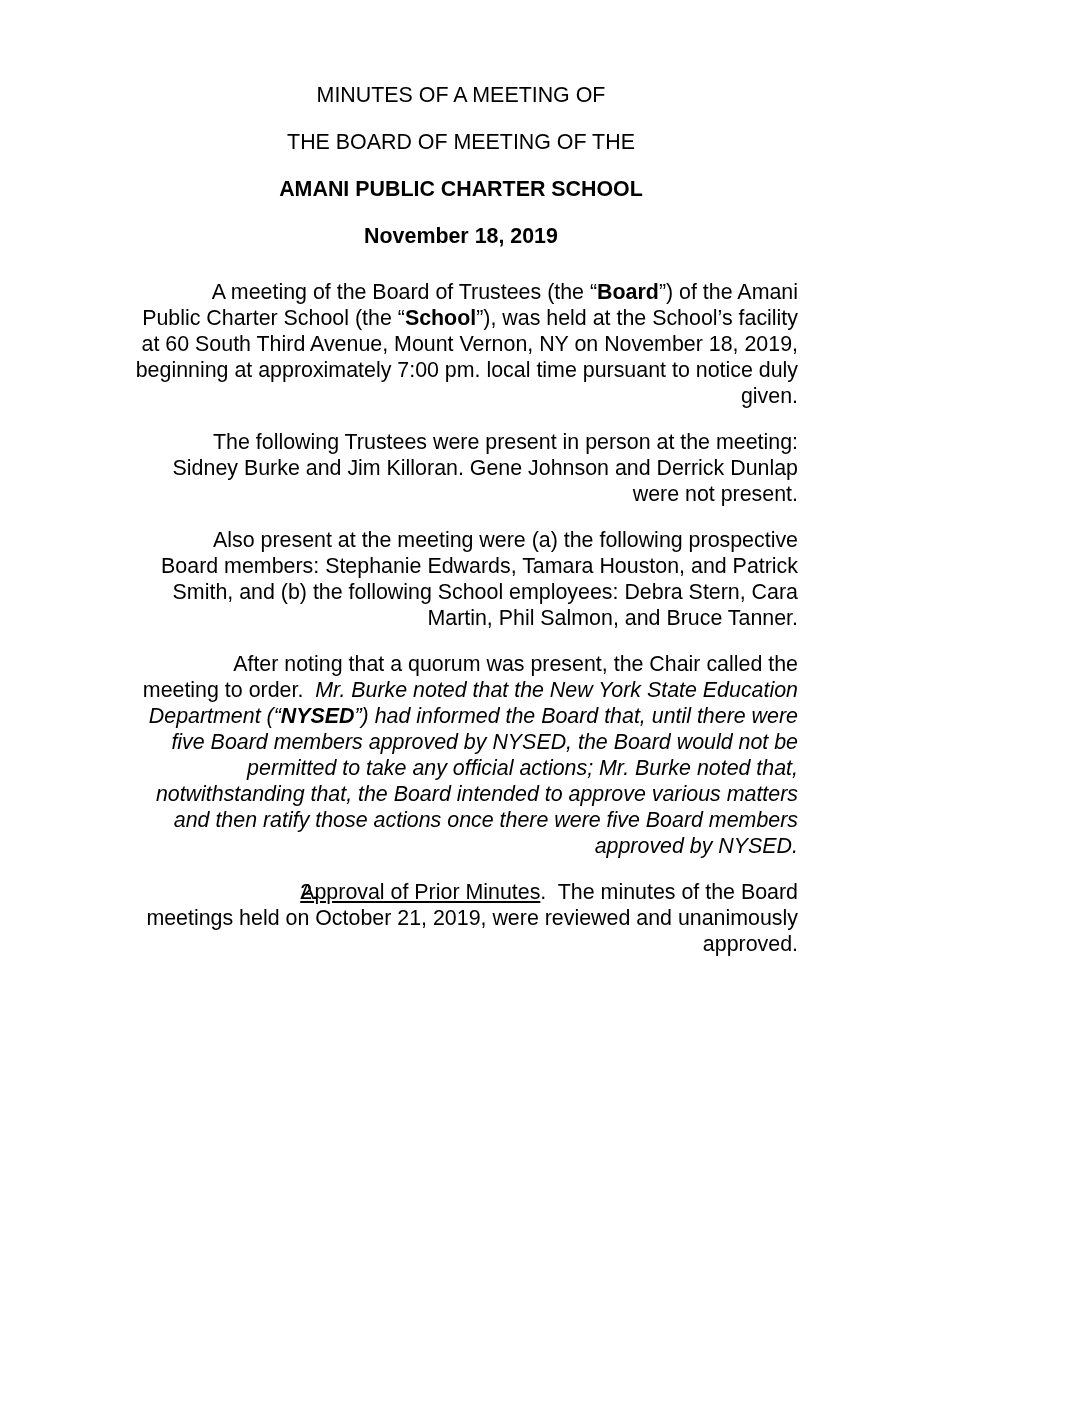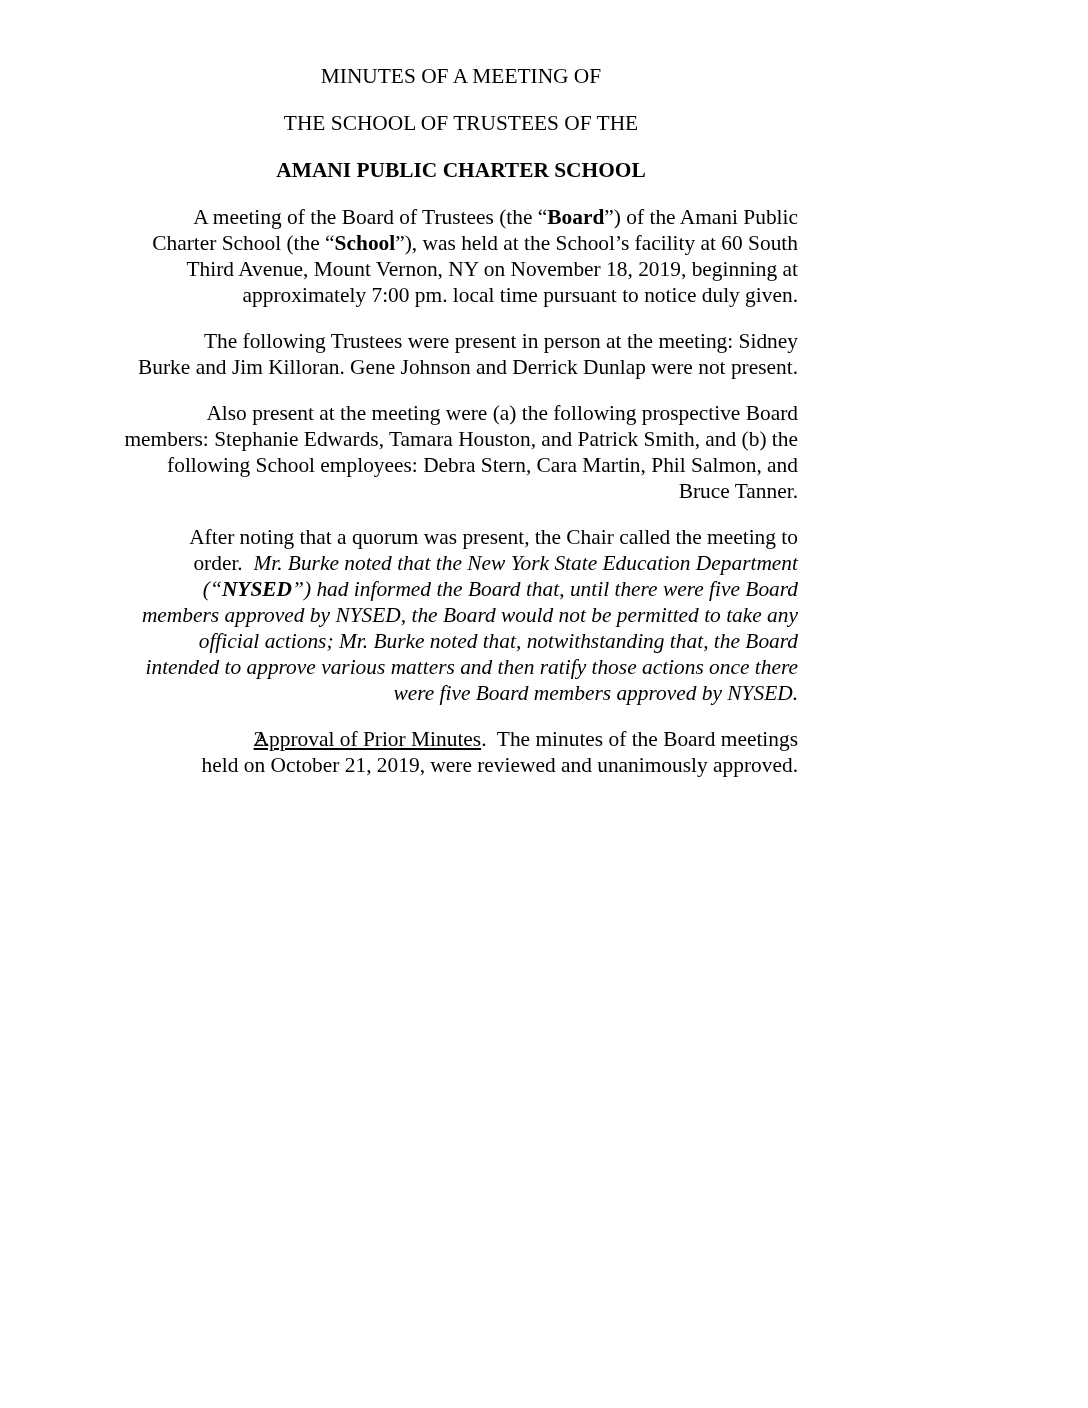--- a/index.html
+++ b/index.html
@@ -6,22 +6,22 @@
     margin: 0;
     padding: 0;
     background: #ffffff;
   }
   .page {
     position: relative;
     width: 928px;
     min-height: 1408px;
     box-sizing: border-box;
     background: #ffffff;
-    padding: 63px 130px 40px 124px;
-    font-family: Liberation Serif, serif;
+    padding: 82px 130px 40px 124px;
+    font-family: Liberation Sans, sans-serif;
     font-size: 21.4px;
     line-height: 26px;
     color: #000000;
   }
   .doc-body p {
     margin: 0 0 20px 0;
     white-space: pre-wrap;
     text-align: right;
   }
   .doc-body p.heading {
@@ -45,21 +45,22 @@
   .b { font-weight: bold; }
   .i { font-style: italic; }
   .u { text-decoration: underline; }
 </style>
 </head>
 <body>
 
 <div class="page">
   <div class="doc-body">
       <p class="heading"><span>MINUTES OF A MEETING OF</span></p>
-      <p class="heading"><span>THE SCHOOL OF TRUSTEES OF THE</span></p>
+      <p class="heading"><span>THE BOARD OF MEETING OF THE</span></p>
       <p class="heading"><span class="b">AMANI PUBLIC CHARTER SCHOOL</span></p>
+      <p class="heading date"><span class="b">November 18, 2019</span></p>
       <p class="body"><span>A meeting of the Board of Trustees (the “</span><span class="b">Board</span><span>”) of the Amani Public Charter School (the “</span><span class="b">School</span><span>”), was held at the School’s facility at 60 South Third Avenue, Mount Vernon, NY on November 18, 2019, beginning at approximately 7:00 pm. local time pursuant to notice duly given.</span></p>
       <p class="body"><span>The following Trustees were present in person at the meeting: Sidney Burke and Jim Killoran. Gene Johnson and Derrick Dunlap were not present.</span></p>
       <p class="body"><span>Also present at the meeting were (a) the following prospective Board members: Stephanie Edwards, Tamara Houston, and Patrick Smith, and (b) the following School employees: Debra Stern, Cara Martin, Phil Salmon, and Bruce Tanner.</span></p>
       <p class="body"><span>After noting that a quorum was present, the Chair called the meeting to order.  </span><span class="i">Mr. Burke noted that the New York State Education Department (“</span><span class="b i">NYSED</span><span class="i">”) had informed the Board that, until there were five Board members approved by NYSED, the Board would not be permitted to take any official actions; Mr. Burke noted that, notwithstanding that, the Board intended to approve various matters and then ratify those actions once there were five Board members approved by NYSED.</span></p>
       <p class="body numbered"><span class="num">2.</span><span class="u">Approval of Prior Minutes</span><span>.  The minutes of the Board meetings held on October 21, 2019, were reviewed and unanimously approved.</span></p>
     </div>
 </div>
 
 </body></html>

